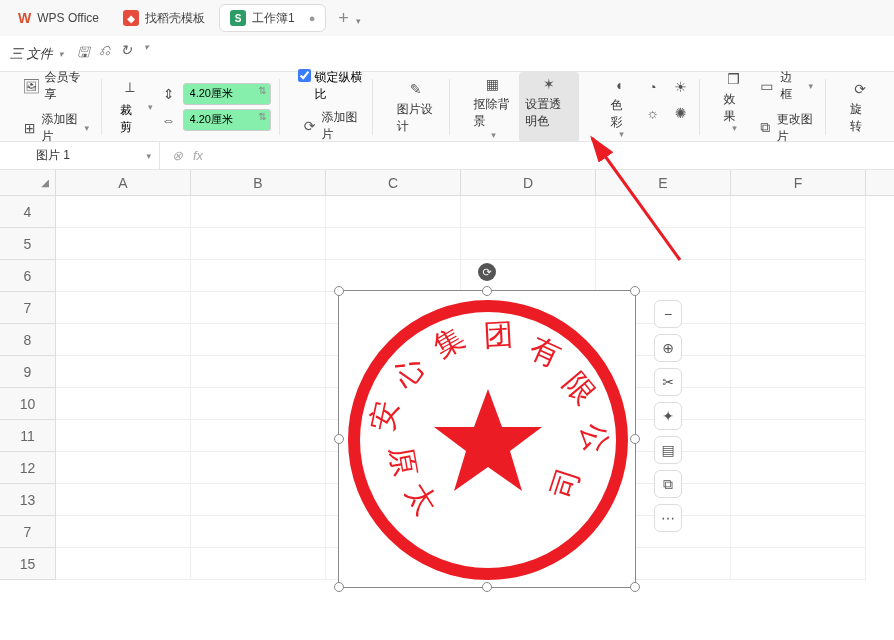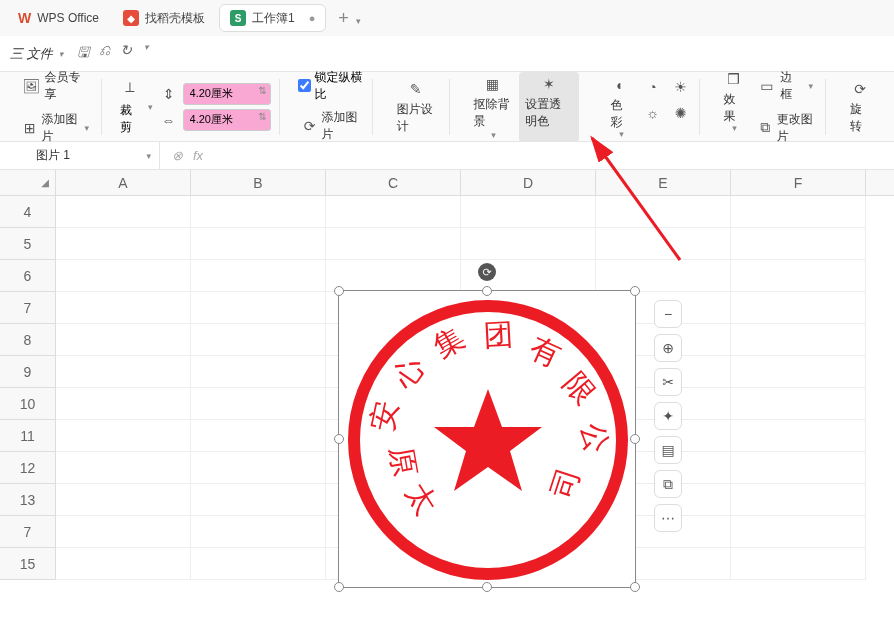--- a/index.html
+++ b/index.html
@@ -158,38 +158,38 @@
       color: #555;
       font-size: 14px;
     }
     .size-input {
       width: 88px;
       height: 22px;
       border: 1px solid #ccc;
       border-radius: 3px;
       font-size: 11px;
       padding: 0 20px 0 6px;
-      background: #f9a8d4;
+      background: #86efac;
       position: relative;
     }
     .size-wrap {
       position: relative;
       display: inline-block;
     }
     .size-wrap::after {
       content: "⇅";
       position: absolute;
       right: 4px;
       top: 2px;
       font-size: 10px;
       color: #888;
     }
     .checkbox-lock {
       display: flex;
-      align-items: center;
+      align-items: flex-start;
       gap: 4px;
       font-size: 12px;
     }
     .checkbox-lock input {
       accent-color: #3b7cff;
     }
     .dropdown-arrow {
       font-size: 9px;
       color: #888;
       margin-left: 2px;

